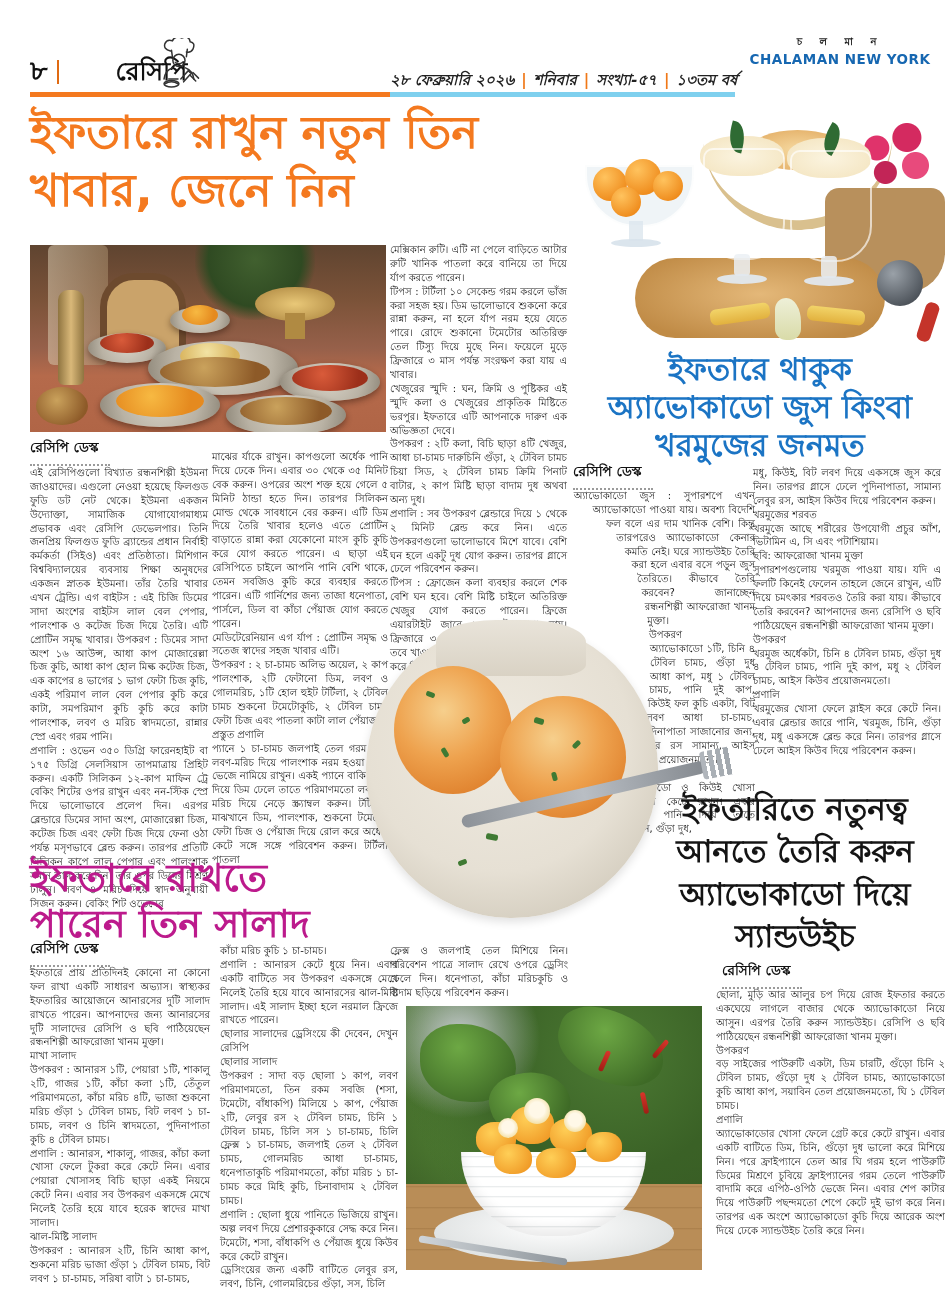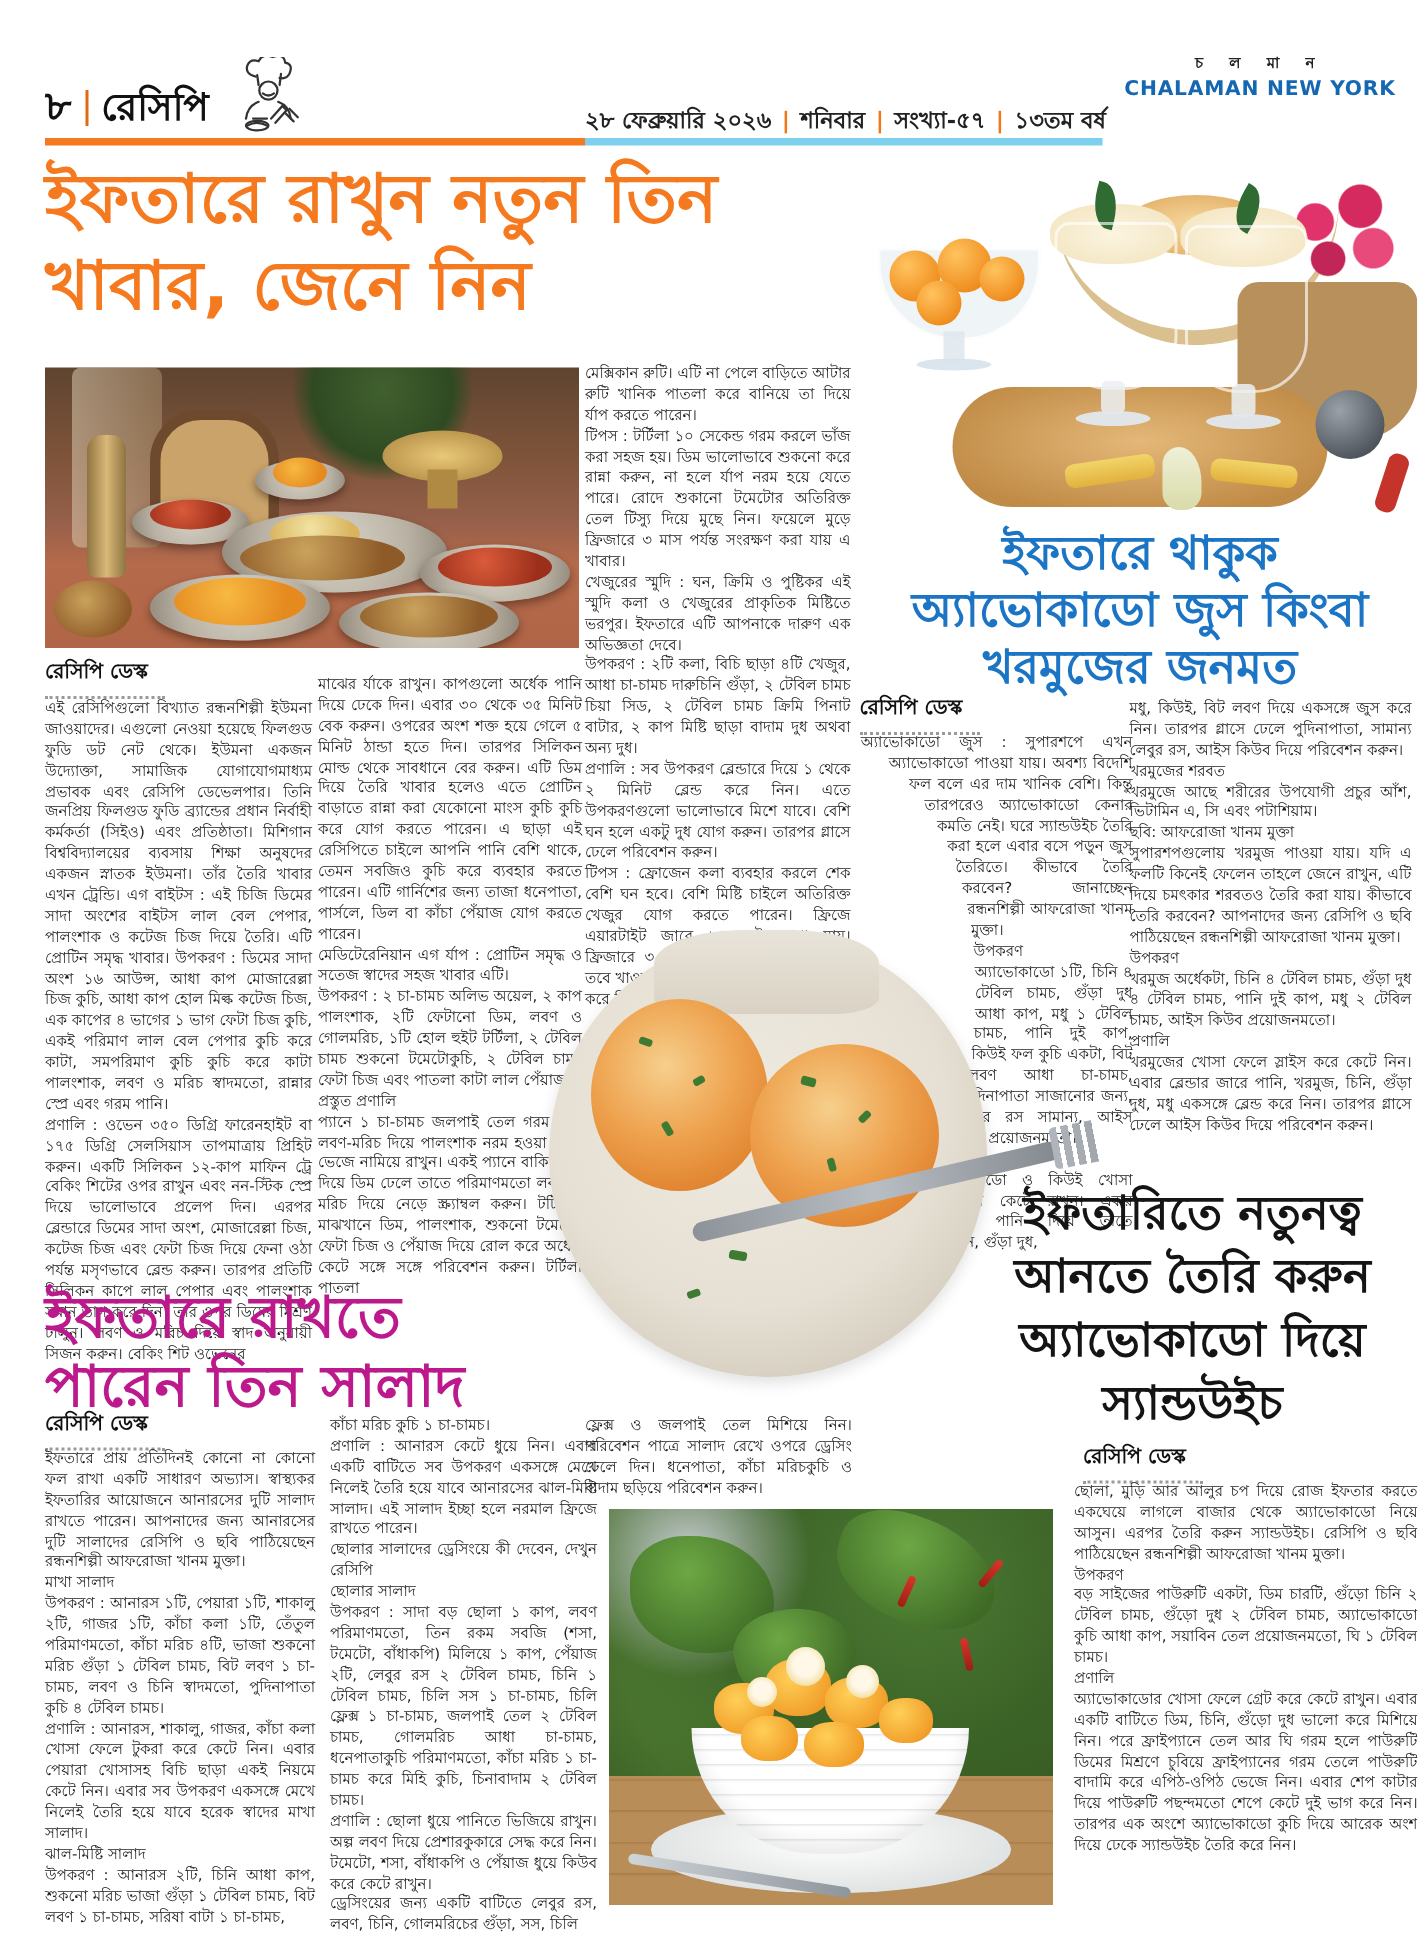--- a/index.html
+++ b/index.html
@@ -2,21 +2,21 @@
 <html><head>
 <meta charset="utf-8">
 <style>
   html,body{margin:0;padding:0;background:#fff;}
   #page{position:relative;width:945px;height:1289px;background:#fff;overflow:hidden;
         font-family:"DejaVu Sans","Liberation Sans",sans-serif;color:#1d1d1d;}
   .abs{position:absolute;}
   
   .pagenum{font-size:27px;font-weight:bold;color:#111;}
   .sep-bar{display:inline-block;width:2px;height:24px;background:#e06a12;margin:0 9px -4px 9px;}
-  .section-name{font-size:25px;font-weight:bold;color:#111;}
+  .section-name{font-size:25px;font-weight:bold;color:#111;margin-left:48px;}
   .dateline{font-size:15px;font-weight:bold;color:#222;white-space:nowrap;}
   .dateline .dsep{color:#f07818;font-weight:bold;padding:0 7px;}
   .logo-box{text-align:center;}
   .logo-top{font-size:10px;font-weight:bold;color:#222;letter-spacing:7px;}
   .logo-main{font-size:37px;font-weight:900;color:#111;line-height:1.02;letter-spacing:-1px;}
   .logo-sub{font-size:13.5px;font-weight:bold;color:#1667b1;letter-spacing:.5px;}
   .rule-orange{background:#f4791f;height:5px;}
   .rule-blue{background:#7fd0ee;height:5px;}
   
   .headline{font-weight:bold;white-space:pre-line;}
@@ -104,21 +104,21 @@
       <circle cx="31" cy="24" r="6.5"></circle>
       <path d="M27 26 q4 3 8 0"></path>
       <path d="M24 32 q-8 3-9 12 M38 32 q8 3 9 12"></path>
       <path d="M20 44 h10 M33 44 l8-9 3 3-8 9"></path>
       <ellipse cx="23" cy="49" rx="8" ry="3.4"></ellipse>
       <path d="M16 49 q7-4 14 0"></path>
       <path d="M43 40 l6 6 M46 37 l6 6"></path>
     </svg>
   </div>
 
-  <div class="abs dateline" style="left:390px;top:68px;width:345px;text-align:right;">
+  <div class="abs dateline" style="left:390px;top:68px;width:345px;text-align:right;font-style:italic;">
     <span>২৮ ফেব্রুয়ারি ২০২৬</span><span class="dsep">|</span><span>শনিবার</span><span class="dsep">|</span><span>সংখ্যা-৫৭</span><span class="dsep">|</span><span>১৩তম বর্ষ</span>
   </div>
 
   <div class="abs logo-box" style="left:740px;top:34px;width:200px;">
     <div class="logo-top">চ ল মা ন</div>
     <div class="logo-sub">CHALAMAN NEW YORK</div>
   </div>
 
   <div class="abs rule-orange" style="left:30px;top:92px;width:360px;"></div>
   <div class="abs rule-blue" style="left:390px;top:92px;width:345px;"></div>

